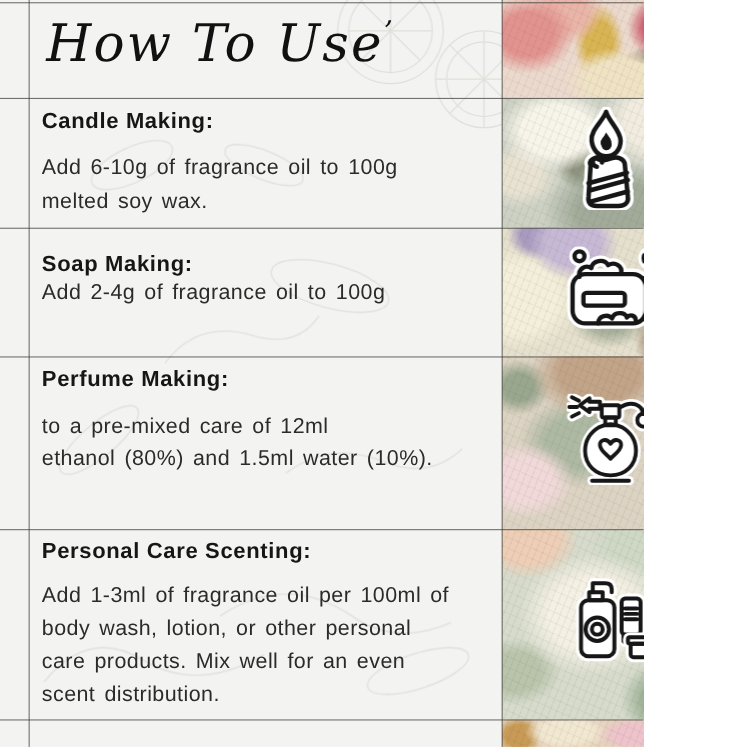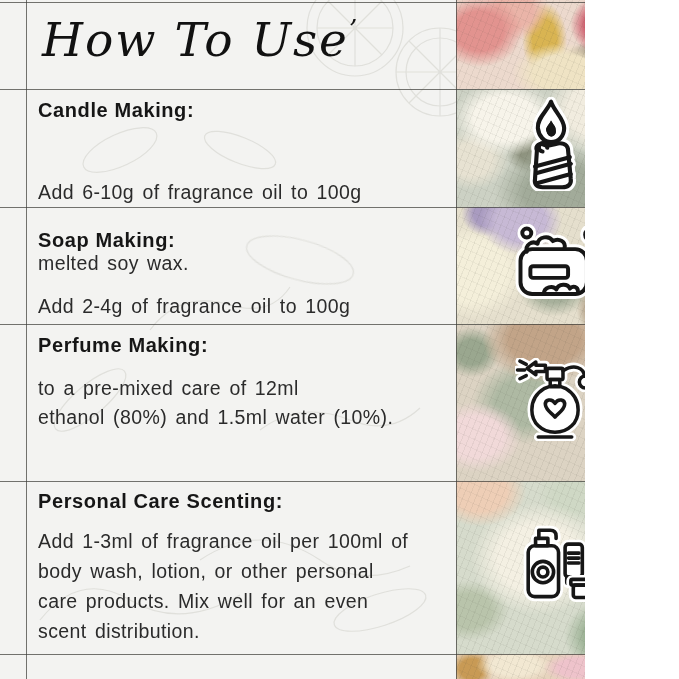--- a/index.html
+++ b/index.html
@@ -82,21 +82,21 @@
     font-size:47px;letter-spacing:2px;color:#111;white-space:nowrap;
   }
   .title .flourish{font-size:26px;vertical-align:18px;letter-spacing:0;}
   
   .heading{
     position:absolute;left:38px;z-index:5;
     font-size:20px;font-weight:700;letter-spacing:.6px;color:#161616;white-space:nowrap;
   }
   .body-lines{position:absolute;left:38px;z-index:5;color:#2b2b2b;}
   .bl{font-size:19.5px;letter-spacing:.4px;word-spacing:2.5px;white-space:nowrap;}
-  .lh31 .bl{line-height:31px;margin-top:40px;}
+  .lh31 .bl{line-height:31px;}
   .lh29 .bl{line-height:29px;}
   .lh30 .bl{line-height:30px;}
   
   .icon{position:absolute;z-index:6;}
   .halo{stroke:#ffffff;stroke-width:11;fill:#ffffff;stroke-linejoin:round;stroke-linecap:round;}
   .ink{stroke:#161616;stroke-width:4.4;fill:none;stroke-linejoin:round;stroke-linecap:round;}
   .sketch path,.sketch circle,.sketch ellipse{stroke:#dbdbd6;fill:none;stroke-width:1.2;}
 </style>
 </head>
 <body>

